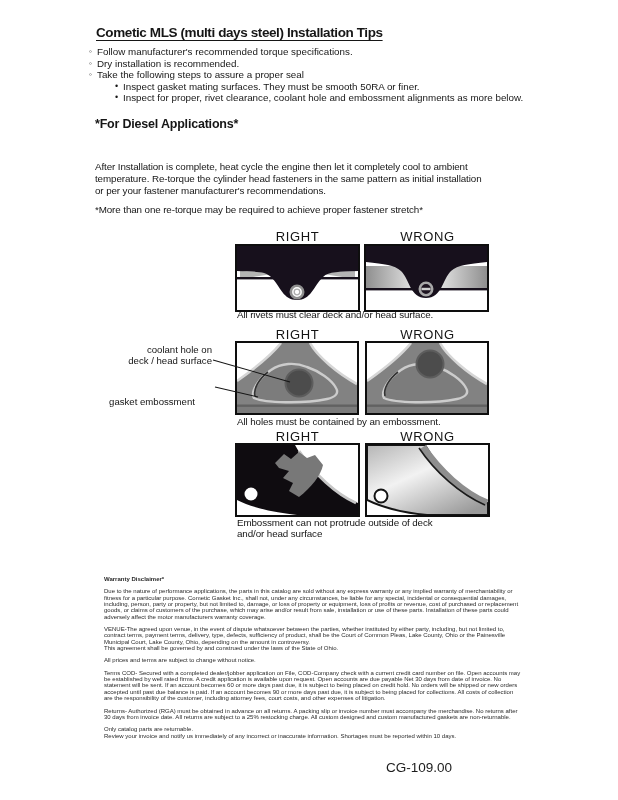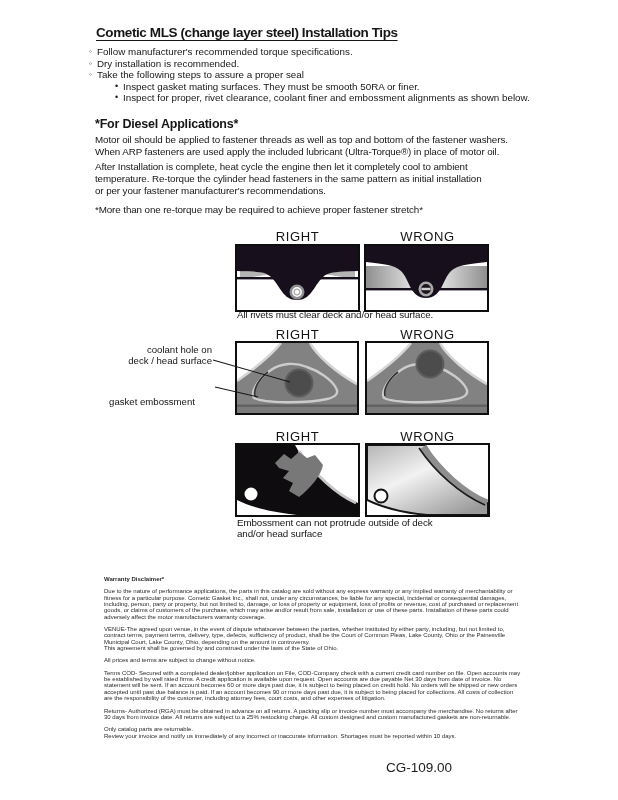--- a/index.html
+++ b/index.html
@@ -38,48 +38,46 @@
   #legal-heading{font-weight:bold;margin:0 0 6px 0;}
   
   #footer-code{left:386px;top:760px;font-size:13.5px;color:#1c1c1c;}
   #leader-overlay{left:0;top:0;pointer-events:none;}
 </style>
 </head>
 <body>
 
 <div id="page">
 
-  <div id="title" class="abs">Cometic MLS (change layer steel) Installation Tips</div>
+  <div id="title" class="abs">Cometic MLS (multi days steel) Installation Tips</div>
 
   <div id="tips" class="abs">
     <div class="brow">
       <span class="mk">◦</span>
       <span>Follow manufacturer's recommended torque specifications.</span>
     </div>
     <div class="brow">
       <span class="mk">◦</span>
       <span>Dry installation is recommended.</span>
     </div>
     <div class="brow">
       <span class="mk">◦</span>
       <span>Take the following steps to assure a proper seal</span>
     </div>
     <div class="brow sub">
       <span class="mk">•</span>
       <span>Inspect gasket mating surfaces.  They must be smooth 50RA or finer.</span>
     </div>
     <div class="brow sub">
       <span class="mk">•</span>
-      <span>Inspect for proper, rivet clearance, coolant finer and embossment alignments as shown below.</span>
+      <span>Inspect for proper, rivet clearance, coolant hole and embossment alignments as more below.</span>
     </div>
   </div>
 
   <div id="diesel-heading" class="abs">*For Diesel Applications*</div>
-  <div id="diesel-p1" class="abs bodyp">Motor oil should be applied to fastener threads as well as top and bottom of the fastener washers.
-When ARP fasteners are used apply the included lubricant (Ultra-Torque®) in place of motor oil.</div>
   <div id="diesel-p2" class="abs bodyp">After Installation is complete, heat cycle the engine then let it completely cool to ambient
 temperature. Re-torque the cylinder head fasteners in the same pattern as initial installation
 or per your fastener manufacturer's recommendations.</div>
   <div id="diesel-p3" class="abs bodyp">*More than one re-torque may be required to achieve proper fastener stretch*</div>
 
   <div class="abs rw" style="left:235px;top:229px;">RIGHT</div>
   <div class="abs rw" style="left:365px;top:229px;">WRONG</div>
 
   <div class="abs img" style="left:235px;top:244px;">
     <svg width="121" height="64" viewBox="0 0 121 64">
@@ -138,20 +136,21 @@
       <path d="M0,38 C20,24 36,10 44,0 L73,0 C80,13 100,30 120,41 L120,70 L0,70 Z" fill="#828282"></path>
       <path d="M0,38 C20,24 36,10 44,0" fill="none" stroke="#d6d6d6" stroke-width="2.6"></path>
       <path d="M73,0 C80,13 100,30 120,41" fill="none" stroke="#d6d6d6" stroke-width="2.6"></path>
       <rect x="0" y="61.5" width="120" height="2.4" fill="#616161"></rect>
       <rect x="0" y="64" width="120" height="6" fill="#7b7b7b"></rect>
       <path d="M17,55 C13,49 22,35 34,27 C44,20 58,19 70,24 C82,28 95,37 99,45 C102,50 99,54 90,56 C66,61 28,60 17,55 Z" fill="rgba(60,60,60,0.08)" stroke="#cccccc" stroke-width="2.4"></path>
       <path d="M18,53 C16,46 22,36 31,29" fill="none" stroke="#333333" stroke-width="1.6"></path>
       <circle cx="63" cy="21" r="13.5" fill="#4c4c4c" stroke="#5d5d5d" stroke-width="2"></circle>
     </svg>
   </div>
+  <div class="abs cap" style="left:237px;top:416px;">All holes must be contained by an embossment.</div>
 
   <div class="abs rw" style="left:235px;top:429px;">RIGHT</div>
   <div class="abs rw" style="left:365px;top:429px;">WRONG</div>
 
   <div class="abs img" style="left:235px;top:443px;">
     <svg width="121" height="70" viewBox="0 0 121 70">
       <rect width="121" height="70" fill="#ffffff"></rect>
       <path d="M0,0 H58 C72,25 96,47 121,58 L121,70 H60 C40,68 16,63 0,55 Z" fill="#0f0c10"></path>
       <path d="M62,6 C77,29 99,49 119,58" fill="none" stroke="#c6c6c6" stroke-width="3"></path>
       <path d="M38,18 L47,9 L54,14 L62,7 L70,13 L78,10 L86,20 C84,30 74,43 62,52 L52,46 L56,38 L46,33 L52,26 L42,23 Z" fill="#787878"></path>

